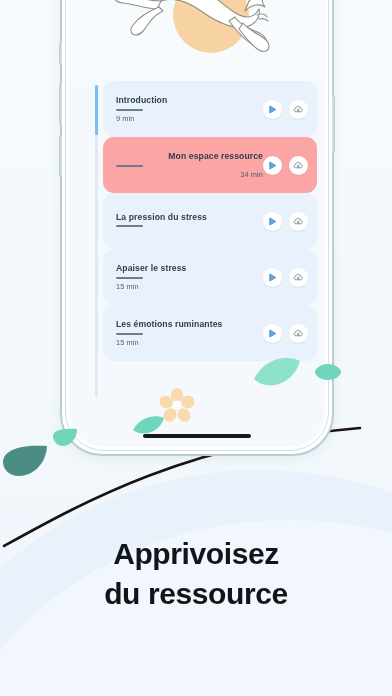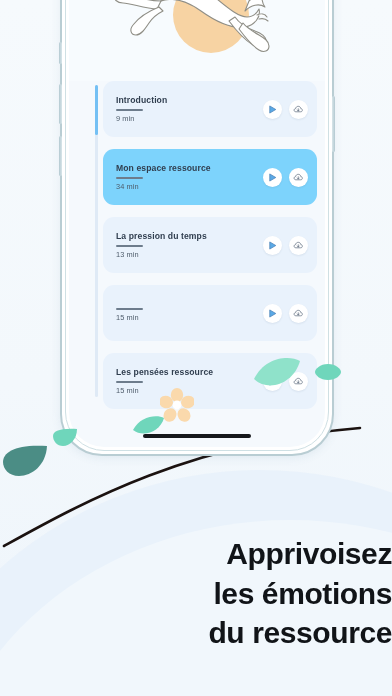--- a/index.html
+++ b/index.html
@@ -77,21 +77,21 @@
   #hero {
     position:absolute; left:0; top:0; width:260px; height:128px;
     background:#f7fbfe;
   }
   #hero-art { position:absolute; left:20px; top:2px; width:220px; height:124px; }
 
   
   #lesson-list {
     position:absolute;
     left:18px; top:128px; right:8px;
-    display:flex; flex-direction:column; gap:12px;
+    display:flex; flex-direction:column; 
   }
   #progress-track {
     position:absolute;
     left:26px; top:132px;
     width:3px; height:312px;
     background:#dfeaf6; border-radius:3px;
   }
   #progress-fill {
     position:absolute;
     left:26px; top:132px;
@@ -101,21 +101,21 @@
 
   .lesson-card {
     position:relative;
     margin-left:16px;
     height:56px;
     border-radius:11px;
     background:#e9f2fc;
     display:flex; align-items:center;
     padding:0 9px 0 13px;
   }
-  .lesson-card.active { background:#7dd3fc; }
+  .lesson-card.active { background:#fca5a5;text-align:right; }
 
   .lesson-text { flex:1; min-width:0; }
   .lesson-title {
     font-size:8.6px; font-weight:bold; color:#303e4f;
     letter-spacing:.1px; white-space:nowrap;
   }
   .lesson-rule {
     width:27px; height:1.6px; background:#6d7c8c;
     margin:3.5px 0 3px 0; border-radius:2px;
   }
@@ -141,21 +141,21 @@
   #leaf-right-frame { left:314px; top:363px; width:28px; height:18px; z-index:6; }
   #leaf-card-stress { left:253px; top:355px; width:48px; height:36px; z-index:5; }
   #leaf-card-pensees{ left:132px; top:413px; width:33px; height:24px; z-index:5; }
   #leaf-frame-left  { left:52px;  top:427px; width:26px; height:20px; z-index:6; }
   #leaf-bottom-left { left:2px;   top:443px; width:46px; height:34px; z-index:6; }
   #flower { position:absolute; left:160px; top:388px; width:34px; height:34px; z-index:7; }
 
   
   #headline {
     position:absolute; left:0; right:0; top:534px;
-    text-align:right;
+    text-align:center;
     font-size:30px; line-height:1.32;
     font-weight:bold; color:#111418;
     letter-spacing:-.4px;
   }
   #headline .hl { display:block; }
 </style>
 </head>
 <body>
 
 <div id="bg-base"></div>
@@ -248,62 +248,62 @@
             <svg width="11" height="11" viewBox="0 0 20 20">
               <path d="M5.5 14.2 C3.3 14.2 2 12.9 2 11.2 C2 9.6 3.2 8.4 4.8 8.3 C5.1 5.9 7 4.2 9.5 4.2 C12 4.2 14 6 14.2 8.3 C15.9 8.4 17 9.7 17 11.3 C17 13 15.7 14.2 13.8 14.2 Z" fill="none" stroke="#5d6b7d" stroke-width="1.3" stroke-linejoin="round"></path>
               <path d="M9.6 8.6 L9.6 12.6 M7.8 10.9 L9.6 12.8 L11.4 10.9" fill="none" stroke="#5d6b7d" stroke-width="1.3" stroke-linecap="round" stroke-linejoin="round"></path>
             </svg>
           </div>
         </div>
       </div>
 
       <div class="lesson-card">
         <div class="lesson-text">
-          <div class="lesson-title">La pression du temps</div>
-          <div class="lesson-rule"></div>
-          <div class="lesson-dur">13 min</div>
+          <div class="lesson-title">La pression du stress</div>
+          <div class="lesson-rule"></div>
         </div>
         <div class="lesson-actions">
           <div class="round-btn">
             <svg width="11" height="11" viewBox="0 0 20 20">
               <path d="M5 3.5 L5 16.5 L16 10 Z" fill="#5aa9e6" stroke="#4a7fb5" stroke-width="1.3" stroke-linejoin="round"></path>
             </svg>
           </div>
           <div class="round-btn">
             <svg width="11" height="11" viewBox="0 0 20 20">
               <path d="M5.5 14.2 C3.3 14.2 2 12.9 2 11.2 C2 9.6 3.2 8.4 4.8 8.3 C5.1 5.9 7 4.2 9.5 4.2 C12 4.2 14 6 14.2 8.3 C15.9 8.4 17 9.7 17 11.3 C17 13 15.7 14.2 13.8 14.2 Z" fill="none" stroke="#5d6b7d" stroke-width="1.3" stroke-linejoin="round"></path>
               <path d="M9.6 8.6 L9.6 12.6 M7.8 10.9 L9.6 12.8 L11.4 10.9" fill="none" stroke="#5d6b7d" stroke-width="1.3" stroke-linecap="round" stroke-linejoin="round"></path>
             </svg>
           </div>
         </div>
       </div>
 
       <div class="lesson-card">
         <div class="lesson-text">
+          <div class="lesson-title">Apaiser le stress</div>
           <div class="lesson-rule"></div>
           <div class="lesson-dur">15 min</div>
         </div>
         <div class="lesson-actions">
           <div class="round-btn">
             <svg width="11" height="11" viewBox="0 0 20 20">
               <path d="M5 3.5 L5 16.5 L16 10 Z" fill="#5aa9e6" stroke="#4a7fb5" stroke-width="1.3" stroke-linejoin="round"></path>
             </svg>
           </div>
           <div class="round-btn">
             <svg width="11" height="11" viewBox="0 0 20 20">
               <path d="M5.5 14.2 C3.3 14.2 2 12.9 2 11.2 C2 9.6 3.2 8.4 4.8 8.3 C5.1 5.9 7 4.2 9.5 4.2 C12 4.2 14 6 14.2 8.3 C15.9 8.4 17 9.7 17 11.3 C17 13 15.7 14.2 13.8 14.2 Z" fill="none" stroke="#5d6b7d" stroke-width="1.3" stroke-linejoin="round"></path>
               <path d="M9.6 8.6 L9.6 12.6 M7.8 10.9 L9.6 12.8 L11.4 10.9" fill="none" stroke="#5d6b7d" stroke-width="1.3" stroke-linecap="round" stroke-linejoin="round"></path>
             </svg>
           </div>
         </div>
       </div>
 
       <div class="lesson-card">
         <div class="lesson-text">
-          <div class="lesson-title">Les pensées ressource</div>
+          <div class="lesson-title">Les émotions ruminantes</div>
           <div class="lesson-rule"></div>
           <div class="lesson-dur">15 min</div>
         </div>
         <div class="lesson-actions">
           <div class="round-btn">
             <svg width="11" height="11" viewBox="0 0 20 20">
               <path d="M5 3.5 L5 16.5 L16 10 Z" fill="#5aa9e6" stroke="#4a7fb5" stroke-width="1.3" stroke-linejoin="round"></path>
             </svg>
           </div>
           <div class="round-btn">
@@ -347,15 +347,14 @@
     <ellipse cx="28" cy="14" rx="6.2" ry="7" transform="rotate(72 28 14)"></ellipse>
     <ellipse cx="24" cy="27" rx="6.2" ry="7" transform="rotate(144 24 27)"></ellipse>
     <ellipse cx="10" cy="27" rx="6.2" ry="7" transform="rotate(216 10 27)"></ellipse>
     <ellipse cx="6" cy="14" rx="6.2" ry="7" transform="rotate(288 6 14)"></ellipse>
   </g>
   <circle cx="17" cy="17" r="4.4" fill="#ffffff"></circle>
 </svg>
 
 <div id="headline">
   <span class="hl">Apprivoisez</span>
-  <span class="hl">les émotions</span>
   <span class="hl">du ressource</span>
 </div>
 
 </body></html>

